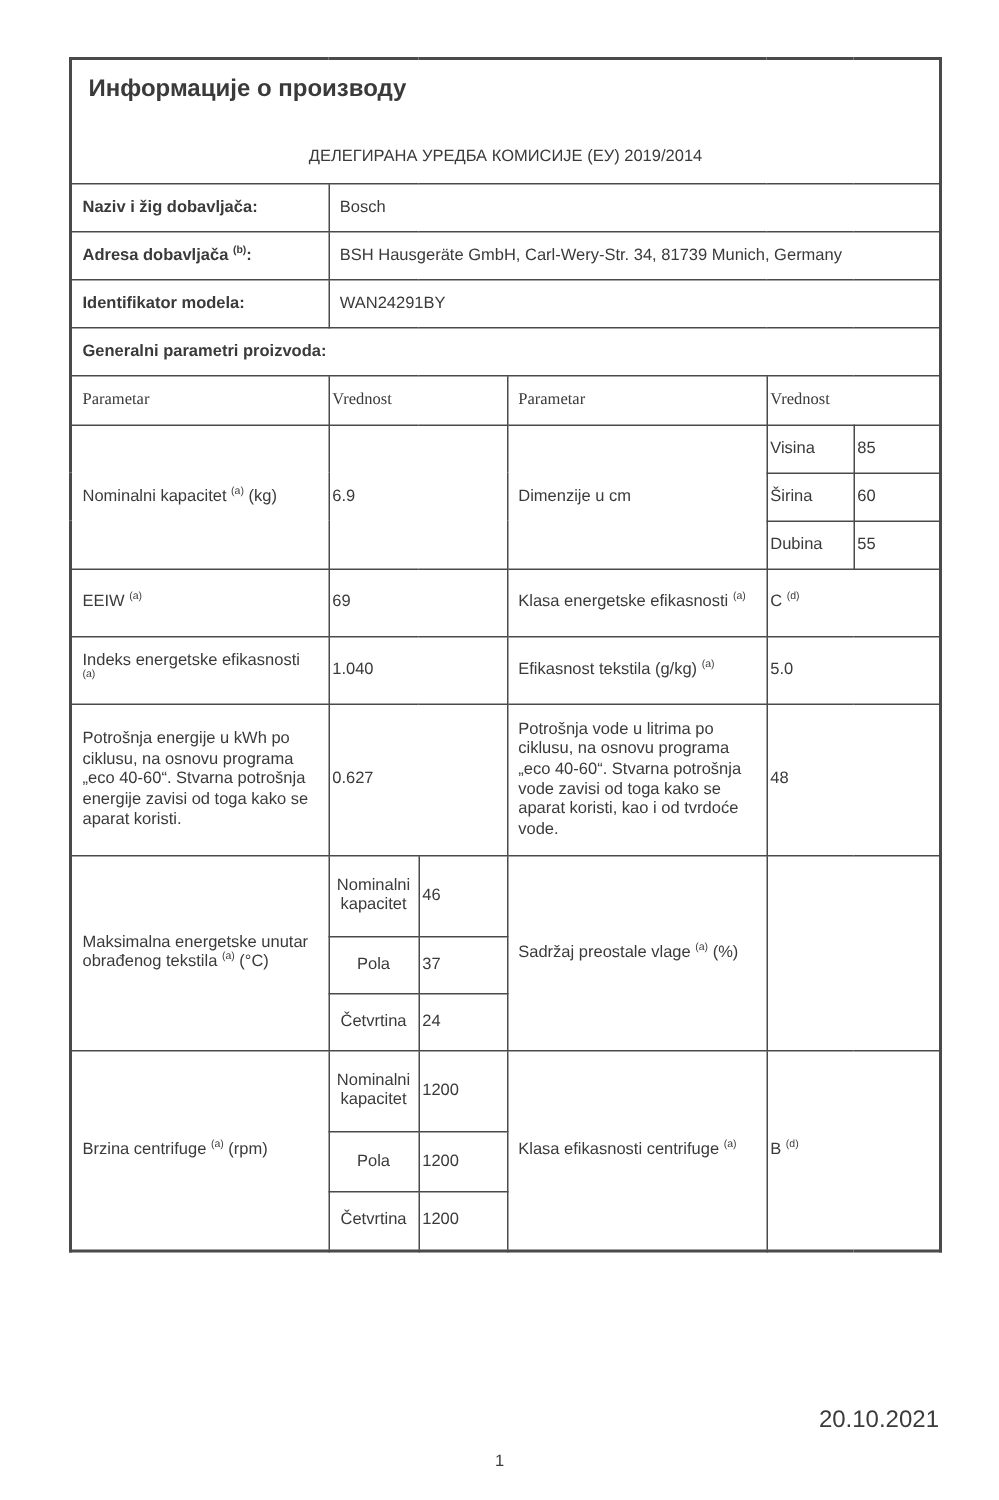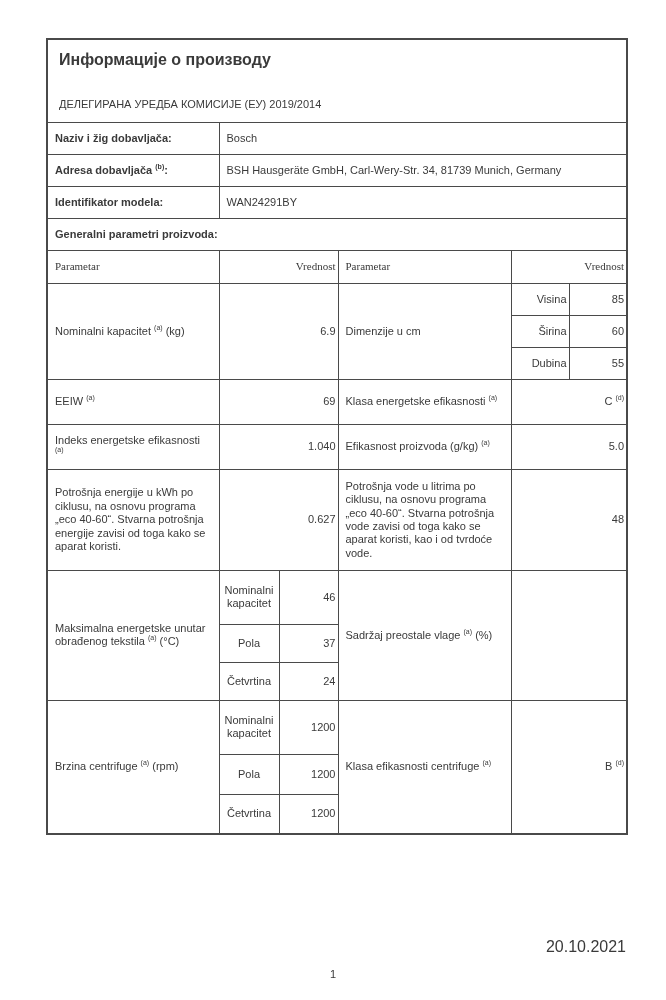--- a/index.html
+++ b/index.html
@@ -25,25 +25,25 @@
     line-height: 1.22;
     color: #3a3a3a;
   }
   table.product td {
     border: 1px solid #4a4a4a;
     padding: 3px 7px;
     vertical-align: middle;
     font-size: 11px;
   }
   .b { font-weight: bold; }
-  .c { text-align: right; padding: 3px 2px !important; margin-top: 10px; }
+  .c { text-align: left; padding: 3px 2px !important; margin-top: 10px; }
   .narrow { text-align: center; padding: 2px 2px !important; overflow-wrap: break-word; word-break: break-word; }
   .title-cell { padding: 10px 11px 11px 11px !important; }
   .doc-title { font-size: 16px; font-weight: bold; }
-  .doc-subtitle { font-size: 11px; margin-top: 28px; font-weight: normal; }
+  .doc-subtitle { font-size: 11px; margin-top: 28px; font-weight: normal; text-align: center; }
   sup { font-size: 7px; line-height: 0; vertical-align: super; }
   .h72 { height: 72px; padding-left: 28px; }
   .h32 { height: 32px; }
   .h33 { height: 33px; font-family: Liberation Serif, serif; }
   .h45 { height: 45px; }
   .h101 { height: 101px; }
   .h54 { height: 54px; }
   .h38 { height: 38px; }
   .h40 { height: 40px; }
   .footer-page {
@@ -127,21 +127,21 @@
     <tr class="h45">
       <td><span>EEIW </span><sup>(a)</sup></td>
       <td colspan="2" class="c">69</td>
       <td><span>Klasa energetske efikasnosti </span><sup>(a)</sup></td>
       <td colspan="2" class="c"><span>C </span><sup>(d)</sup></td>
     </tr>
 
     <tr class="h45">
       <td><span>Indeks energetske efikasnosti </span><sup>(a)</sup></td>
       <td colspan="2" class="c">1.040</td>
-      <td><span>Efikasnost proizvoda (g/kg) </span><sup>(a)</sup></td>
+      <td><span>Efikasnost tekstila (g/kg) </span><sup>(a)</sup></td>
       <td colspan="2" class="c">5.0</td>
     </tr>
 
     <tr class="h101">
       <td>Potrošnja energije u kWh po ciklusu, na osnovu programa „eco 40-60“. Stvarna potrošnja energije zavisi od toga kako se aparat koristi.</td>
       <td colspan="2" class="c">0.627</td>
       <td>Potrošnja vode u litrima po ciklusu, na osnovu programa „eco 40-60“. Stvarna potrošnja vode zavisi od toga kako se aparat koristi, kao i od tvrdoće vode.</td>
       <td colspan="2" class="c">48</td>
     </tr>
 

